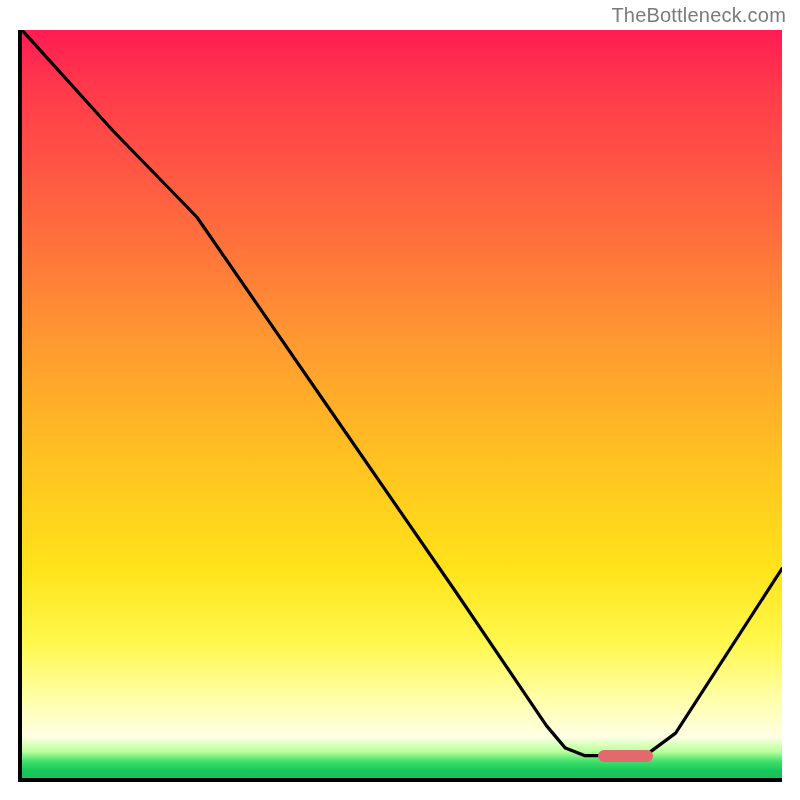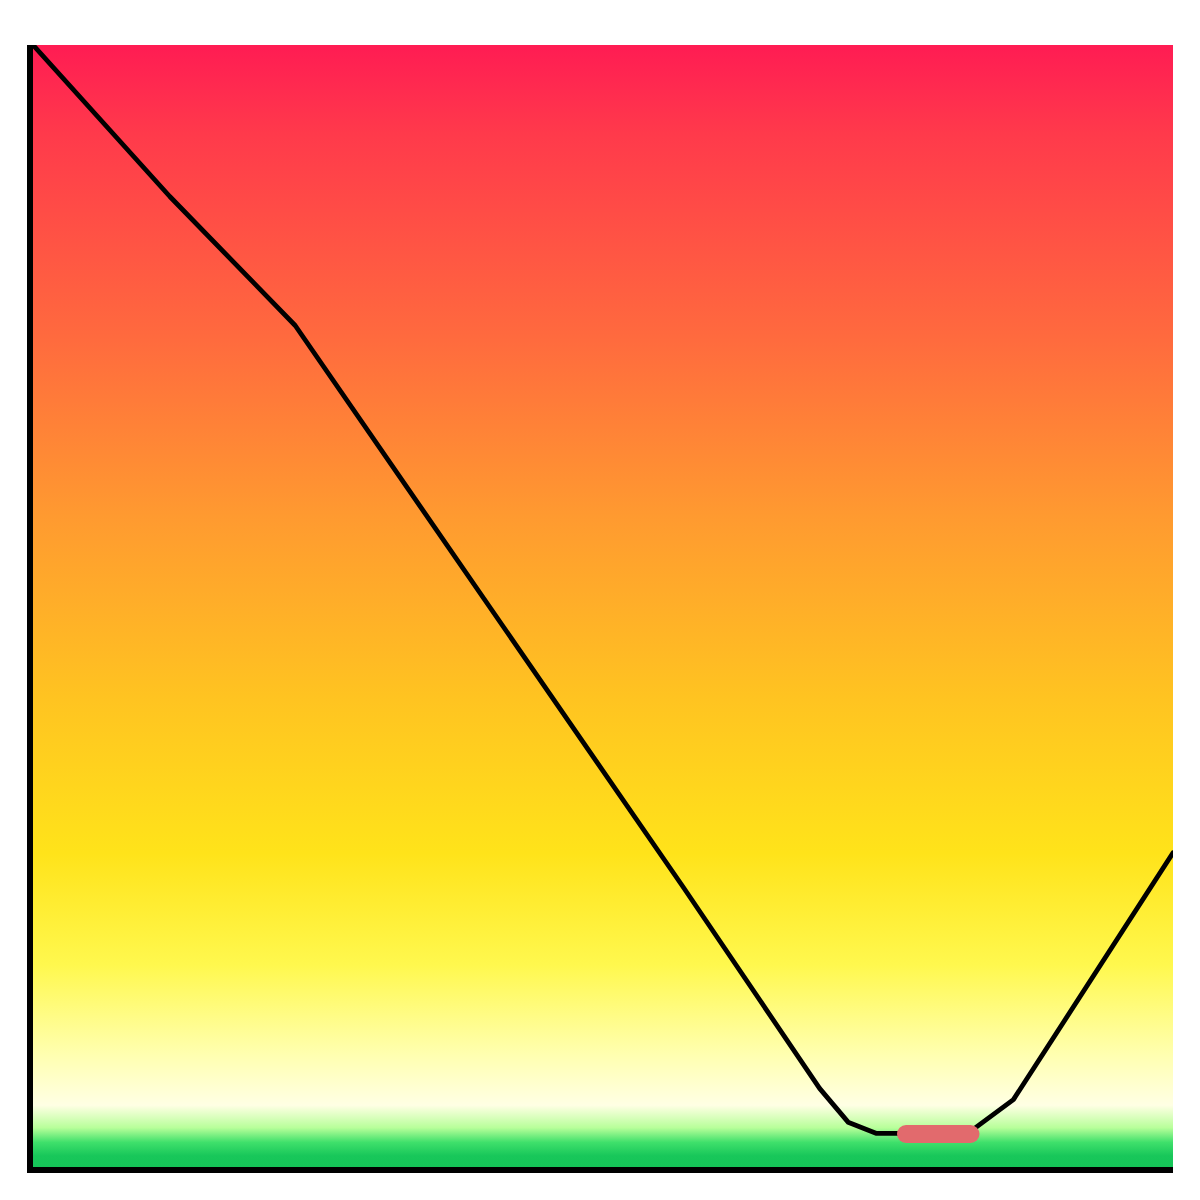--- a/index.html
+++ b/index.html
@@ -77,20 +77,21 @@
     position: absolute;
     background: #e26a6d;
     border-radius: 999px;
   }
 </style>
 </head>
 <body>
 
 <div class="page">
 
+  <div class="attribution">TheBottleneck.com</div>
 
   <div class="plot-frame">
     <div class="plot-inner">
       <div class="gradient"></div>
 
       <svg class="curve-svg" viewBox="0 0 760 748" preserveAspectRatio="none">
         <path fill="none" stroke="#000000" stroke-width="3.2" stroke-linejoin="round" stroke-linecap="round" d="M0.0 0.0 L91.2 101.0 L174.8 187.0 L304.0 374.0 L433.2 561.0 L524.4 695.6 L543.4 718.1 L562.4 725.6 L623.2 725.6 L653.6 703.1 L760.0 538.6"></path>
       </svg>
 
       <div class="marker" style="left: 576.08px; width: 54.72px; top: 719.56px; height: 12px;"></div>

